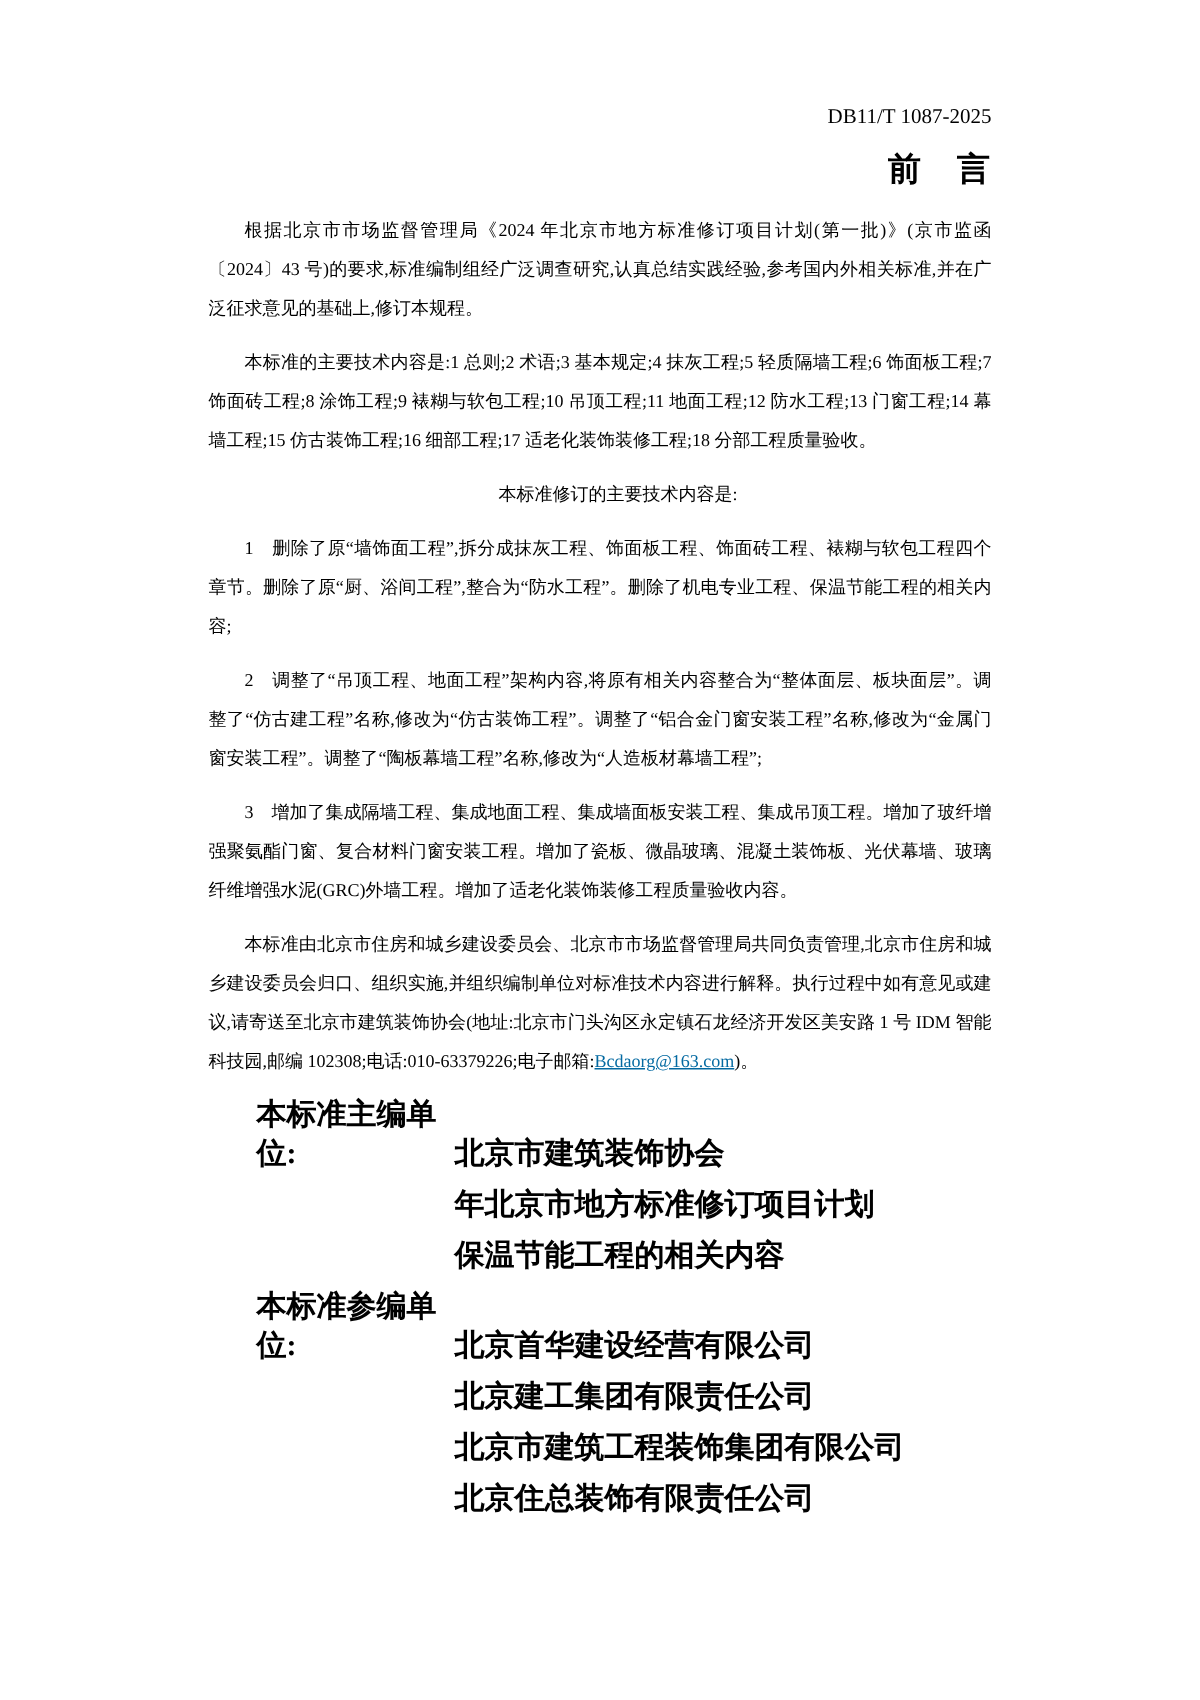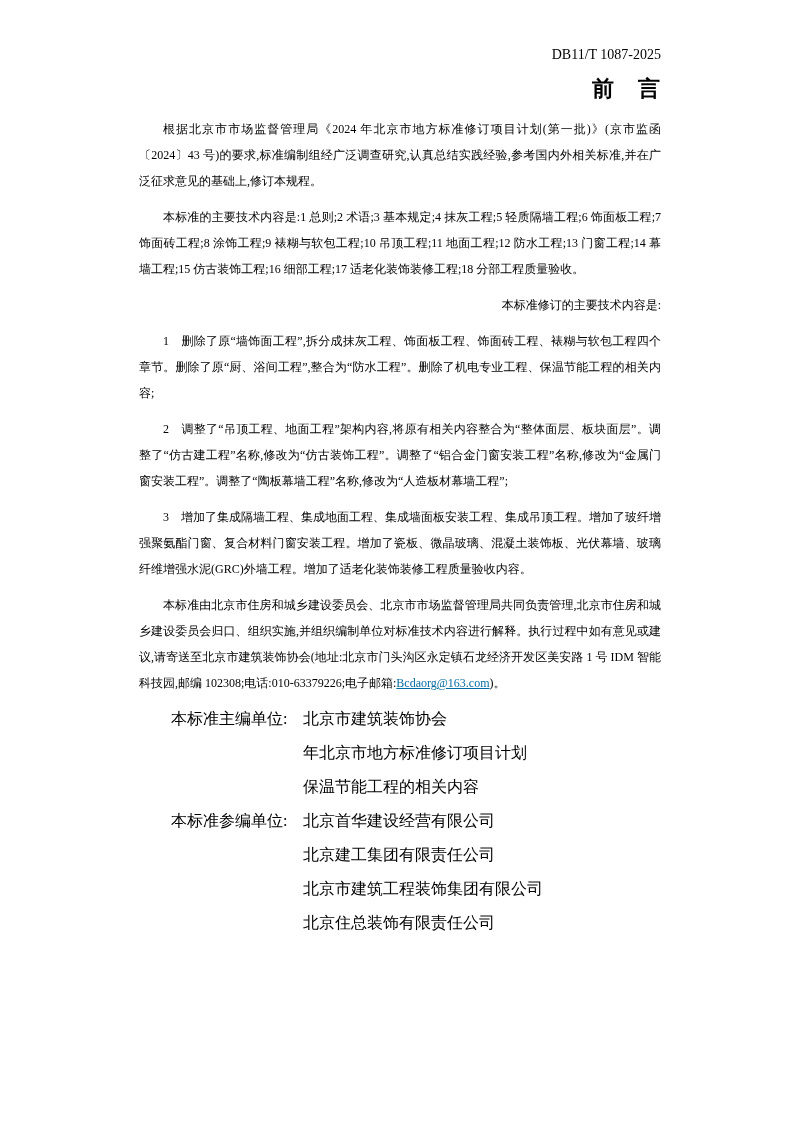--- a/index.html
+++ b/index.html
@@ -4,21 +4,21 @@
 <style>
   * { margin: 0; padding: 0; box-sizing: border-box; }
   html, body { background: #ffffff; }
   .page {
     width: 648px;
     height: 1133px;
     margin: 0 auto;
     background: #ffffff;
     color: #000000;
     font-family: "Liberation Serif", "DejaVu Serif", serif;
-    padding: 46px 63px 0 63px;
+    padding: 70px 63px 0 63px;
     position: relative;
     overflow: hidden;
   }
   .std-code {
     font-size: 14px;
     line-height: 18px;
     text-align: right;
   }
   .doc-title {
     font-size: 22px;
@@ -29,27 +29,27 @@
     margin-bottom: 12px;
     letter-spacing: 1px;
   }
   .para {
     font-size: 12px;
     line-height: 26px;
     text-align: justify;
     text-indent: 2em;
     margin-bottom: 10px;
   }
-  .para.intro-line { text-align: right; }
+  .para.intro-line { text-align: center; }
   .email-link {
     text-decoration: underline;
     color: #0369a1;
     cursor: pointer;
   }
-  .units-section { font-size: 16px; }
+  .units-section { font-size: 20px; font-weight: bold; }
   .unit-row {
     line-height: 26px;
     margin-bottom: 8px;
   }
   .unit-row.first { margin-left: 32px; }
   .unit-row.cont { margin-left: 164px; }
   .unit-label { display: inline-block; width: 132px; }
 </style>
 </head>
 <body>

